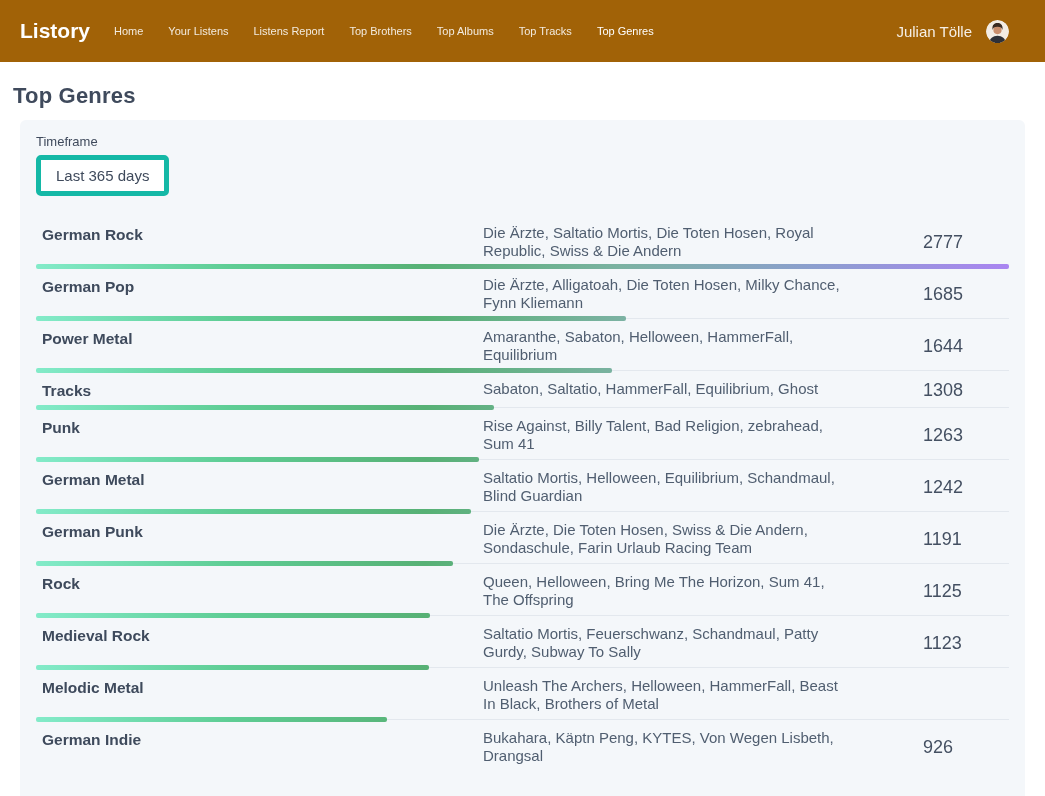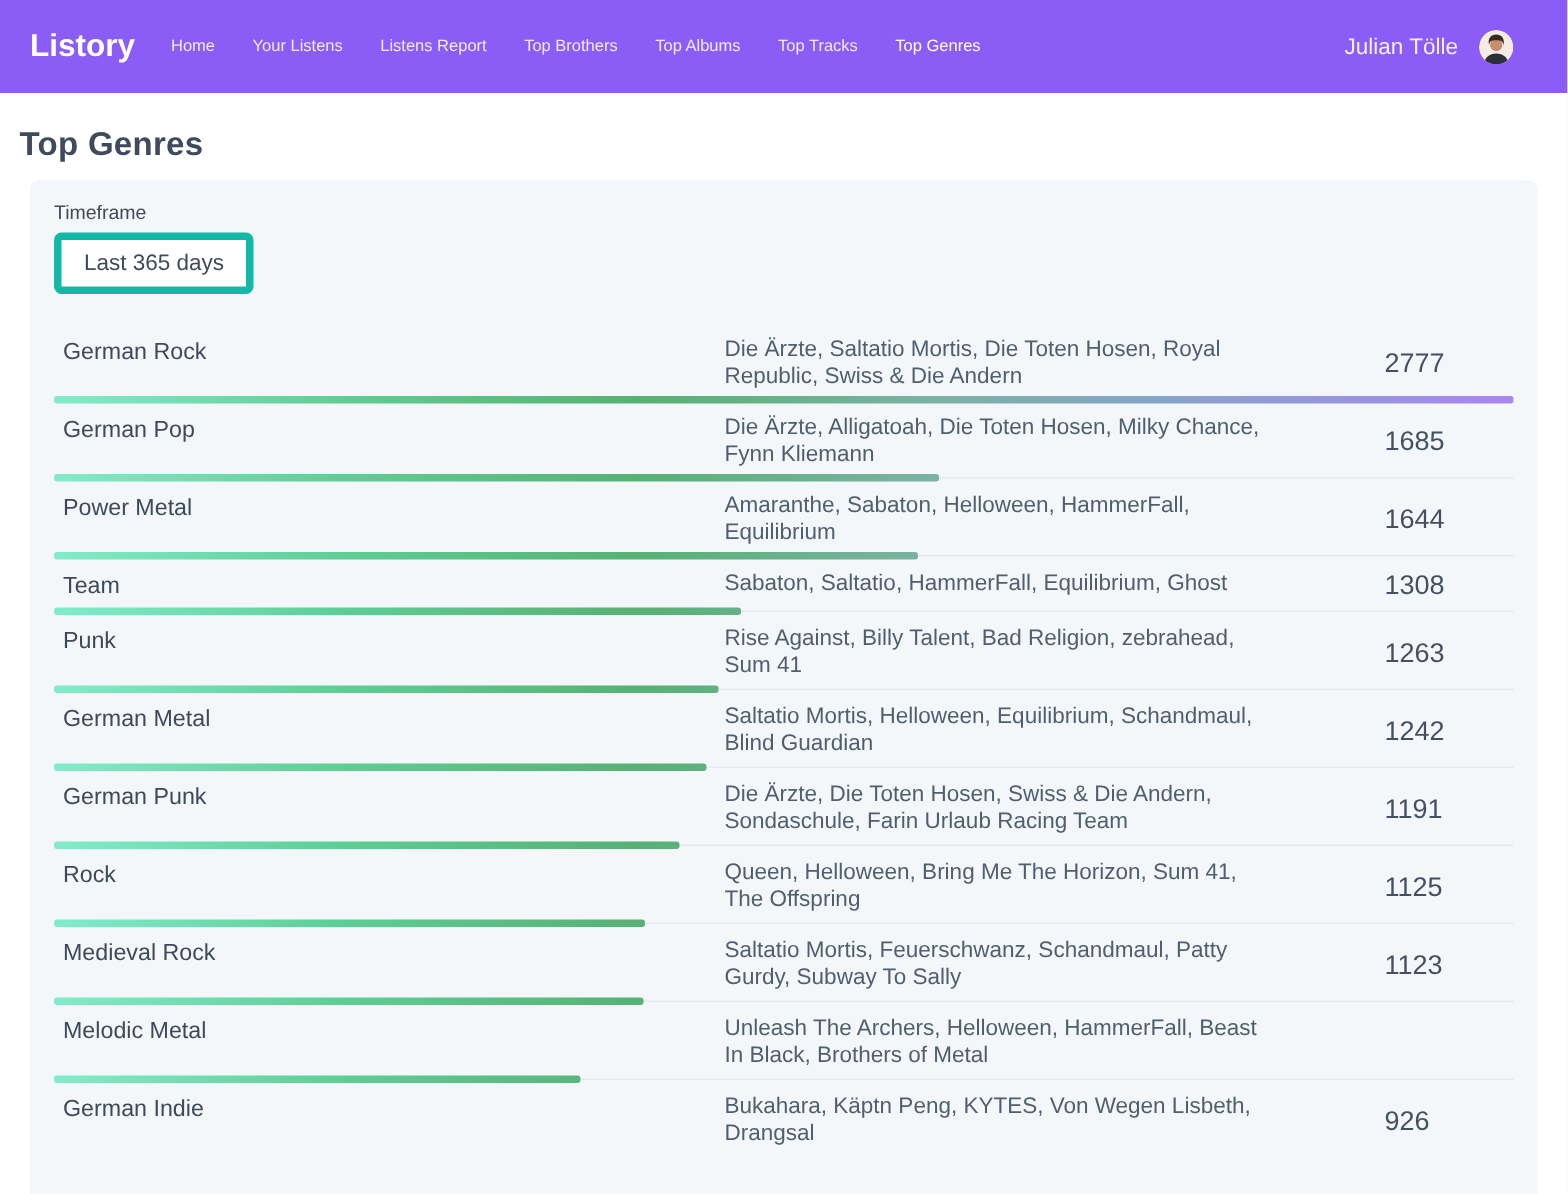--- a/index.html
+++ b/index.html
@@ -88,21 +88,21 @@
   .genre-row {
     position: relative;
     display: flex;
     align-items: stretch;
     padding: 7px 0 9px 0;
   }
   .g-name {
     width: 447px;
     padding-left: 6px;
     font-size: 15.5px;
-    font-weight: 400;
+    font-weight: 700;
     color: #3e4a5c;
     line-height: 21px;
   }
   .g-artists {
     width: 360px;
     font-size: 15px;
     color: #505e70;
     line-height: 18px;
   }
   .g-count {
@@ -123,21 +123,21 @@
     position: absolute;
     left: 0; bottom: 0;
     height: 5px;
     border-radius: 2px;
     background-repeat: no-repeat;
   }
 </style>
 </head>
 <body>
 
-<header class="navbar" style="background: #8b5cf6;">
+<header class="navbar" style="background: #a16207;">
   <div class="brand">Listory</div>
   <nav class="nav-links">
       <div class="nav-link">Home</div>
       <div class="nav-link">Your Listens</div>
       <div class="nav-link">Listens Report</div>
       <div class="nav-link">Top Brothers</div>
       <div class="nav-link">Top Albums</div>
       <div class="nav-link">Top Tracks</div>
       <div class="nav-link active">Top Genres</div>
     </nav>
@@ -183,21 +183,21 @@
           <div class="g-bar" style="width: 60.677%; background-image: linear-gradient(90deg, rgb(131, 235, 201) 0%, rgb(94, 205, 148) 20%, rgb(87, 177, 117) 40%, rgb(123, 178, 162) 60%, rgb(140, 159, 207) 80%, rgb(170, 133, 241) 100%); background-size: 164.807% 100%;"></div>
         </div>
         <div class="genre-row">
           <div class="g-name">Power Metal</div>
           <div class="g-artists">Amaranthe, Sabaton, Helloween, HammerFall, Equilibrium</div>
           <div class="g-count">1644</div>
           <div class="g-track" style="background: rgb(227, 232, 238);"></div>
           <div class="g-bar" style="width: 59.2006%; background-image: linear-gradient(90deg, rgb(131, 235, 201) 0%, rgb(94, 205, 148) 20%, rgb(87, 177, 117) 40%, rgb(123, 178, 162) 60%, rgb(140, 159, 207) 80%, rgb(170, 133, 241) 100%); background-size: 168.917% 100%;"></div>
         </div>
         <div class="genre-row">
-          <div class="g-name">Team</div>
+          <div class="g-name">Tracks</div>
           <div class="g-artists">Sabaton, Saltatio, HammerFall, Equilibrium, Ghost</div>
           <div class="g-count">1308</div>
           <div class="g-track" style="background: rgb(227, 232, 238);"></div>
           <div class="g-bar" style="width: 47.1012%; background-image: linear-gradient(90deg, rgb(131, 235, 201) 0%, rgb(94, 205, 148) 20%, rgb(87, 177, 117) 40%, rgb(123, 178, 162) 60%, rgb(140, 159, 207) 80%, rgb(170, 133, 241) 100%); background-size: 212.309% 100%;"></div>
         </div>
         <div class="genre-row">
           <div class="g-name">Punk</div>
           <div class="g-artists">Rise Against, Billy Talent, Bad Religion, zebrahead, Sum 41</div>
           <div class="g-count">1263</div>
           <div class="g-track" style="background: rgb(227, 232, 238);"></div>

